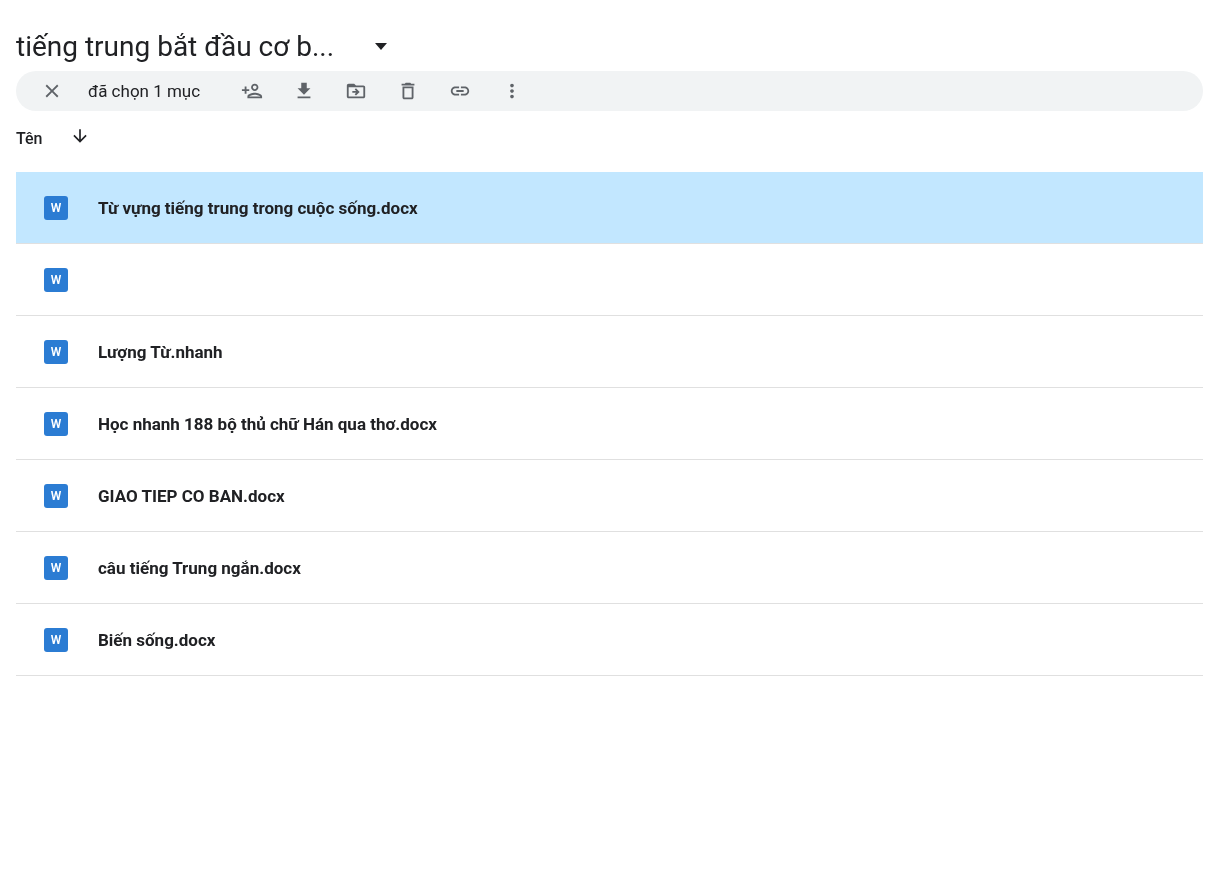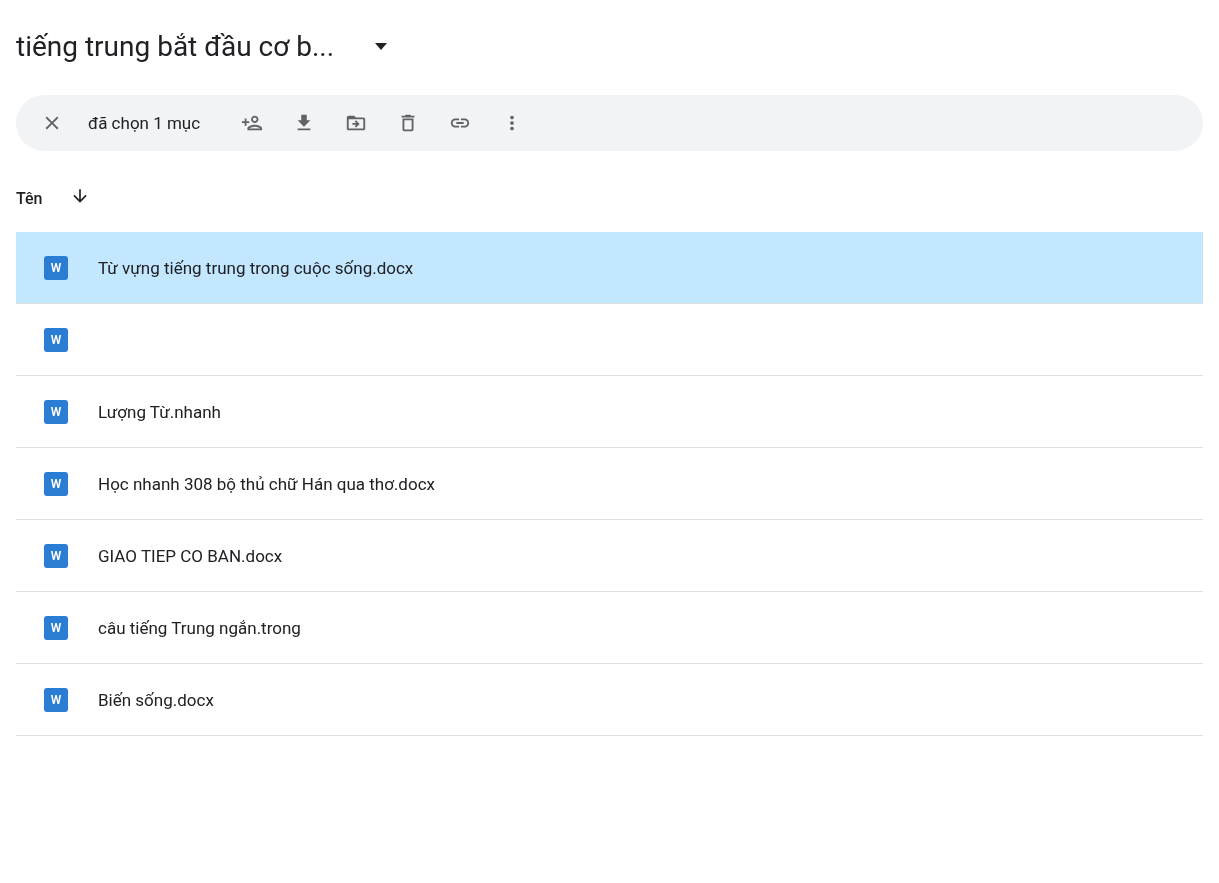--- a/index.html
+++ b/index.html
@@ -9,21 +9,21 @@
     }
     body {
       font-family: 'Google Sans', Roboto, Arial, sans-serif;
       background: #fff;
       padding: 16px;
       color: #202124;
     }
     .header {
       display: flex;
       align-items: center;
-      padding: 14px 0 32px 0;
+      padding: 14px 0 8px 0;
       gap: 29px;
     }
     .folder-title {
       font-size: 28px;
       font-weight: 400;
       color: #202124;
       margin-right: 12px;
     }
     .dropdown-caret {
       width: 0;
@@ -32,21 +32,21 @@
       border-right: 6px solid transparent;
       border-top: 7px solid #202124;
       cursor: pointer;
     }
     .selection-bar {
       display: flex;
       align-items: center;
       background: #f1f3f4;
       border-radius: 30px;
       padding: 8px 16px;
-      height: 56px;
+      height: 40px;
       gap: 12px;
     }
     .selection-bar .icon-btn {
       width: 40px;
       height: 40px;
       display: flex;
       align-items: center;
       justify-content: center;
       border-radius: 50%;
       cursor: pointer;
@@ -55,21 +55,20 @@
     .selection-text {
       font-size: 17px;
       color: #202124;
       margin-left: 4px;
       margin-right: 20px;
     }
     .column-header {
       display: flex;
       align-items: center;
       padding: 15px 0 14px 0;
-      margin-top: 20px;
     }
     .column-name {
       font-size: 16px;
       font-weight: 500;
       color: #202124;
       margin-right: 28px;
     }
     .sort-arrow {
       color: #202124;
       cursor: pointer;
@@ -96,21 +95,21 @@
       margin-right: 30px;
       display: flex;
       align-items: center;
       justify-content: center;
       color: #fff;
       font-size: 12px;
       font-weight: 600;
     }
     .file-name {
       font-size: 17px;
-      font-weight: 400;
+      font-weight: 700;
       color: #202124;
     }
     svg {
       fill: currentColor;
     }
   </style>
 </head>
 <body>
 
 <div class="header">
@@ -173,27 +172,27 @@
     </div>
     <div class="file-row">
       <div class="file-icon">W</div>
     </div>
     <div class="file-row">
       <div class="file-icon">W</div>
       <span class="file-name">Lượng Từ.nhanh</span>
     </div>
     <div class="file-row">
       <div class="file-icon">W</div>
-      <span class="file-name">Học nhanh 308 bộ thủ chữ Hán qua thơ.docx</span>
+      <span class="file-name">Học nhanh 188 bộ thủ chữ Hán qua thơ.docx</span>
     </div>
     <div class="file-row">
       <div class="file-icon">W</div>
       <span class="file-name">GIAO TIEP CO BAN.docx</span>
     </div>
     <div class="file-row">
       <div class="file-icon">W</div>
-      <span class="file-name">câu tiếng Trung ngắn.trong</span>
+      <span class="file-name">câu tiếng Trung ngắn.docx</span>
     </div>
     <div class="file-row">
       <div class="file-icon">W</div>
       <span class="file-name">Biến sống.docx</span>
     </div>
   </div>
 
 </body></html>

